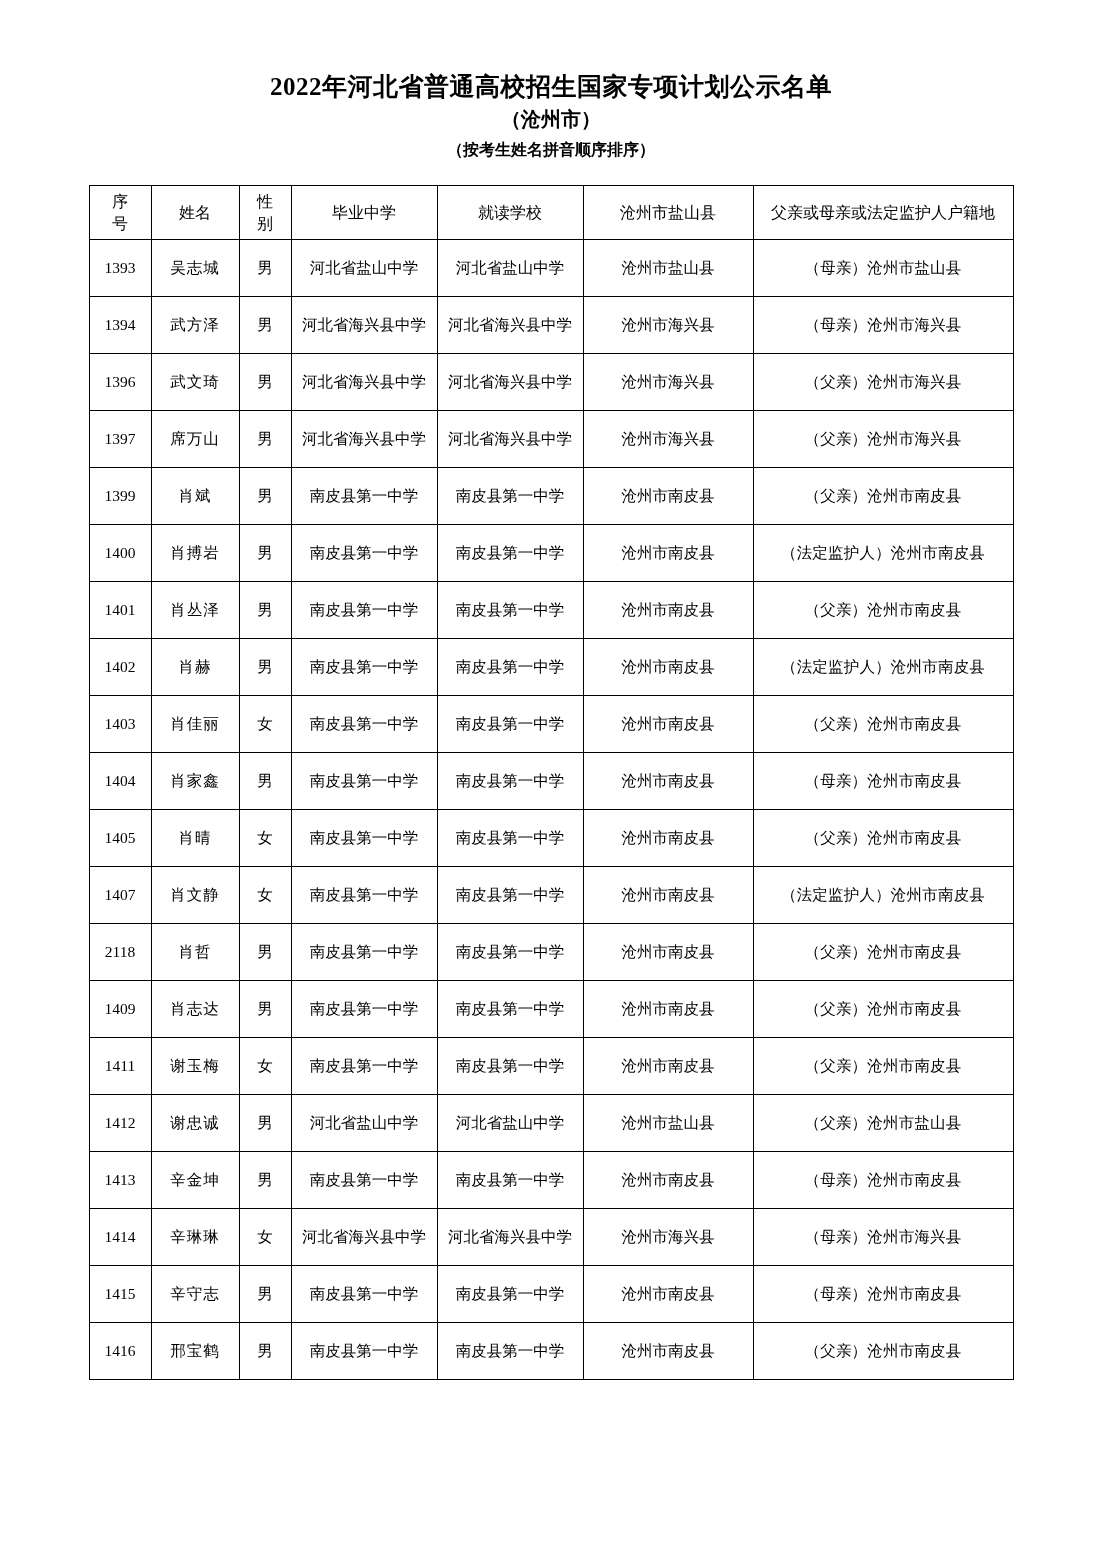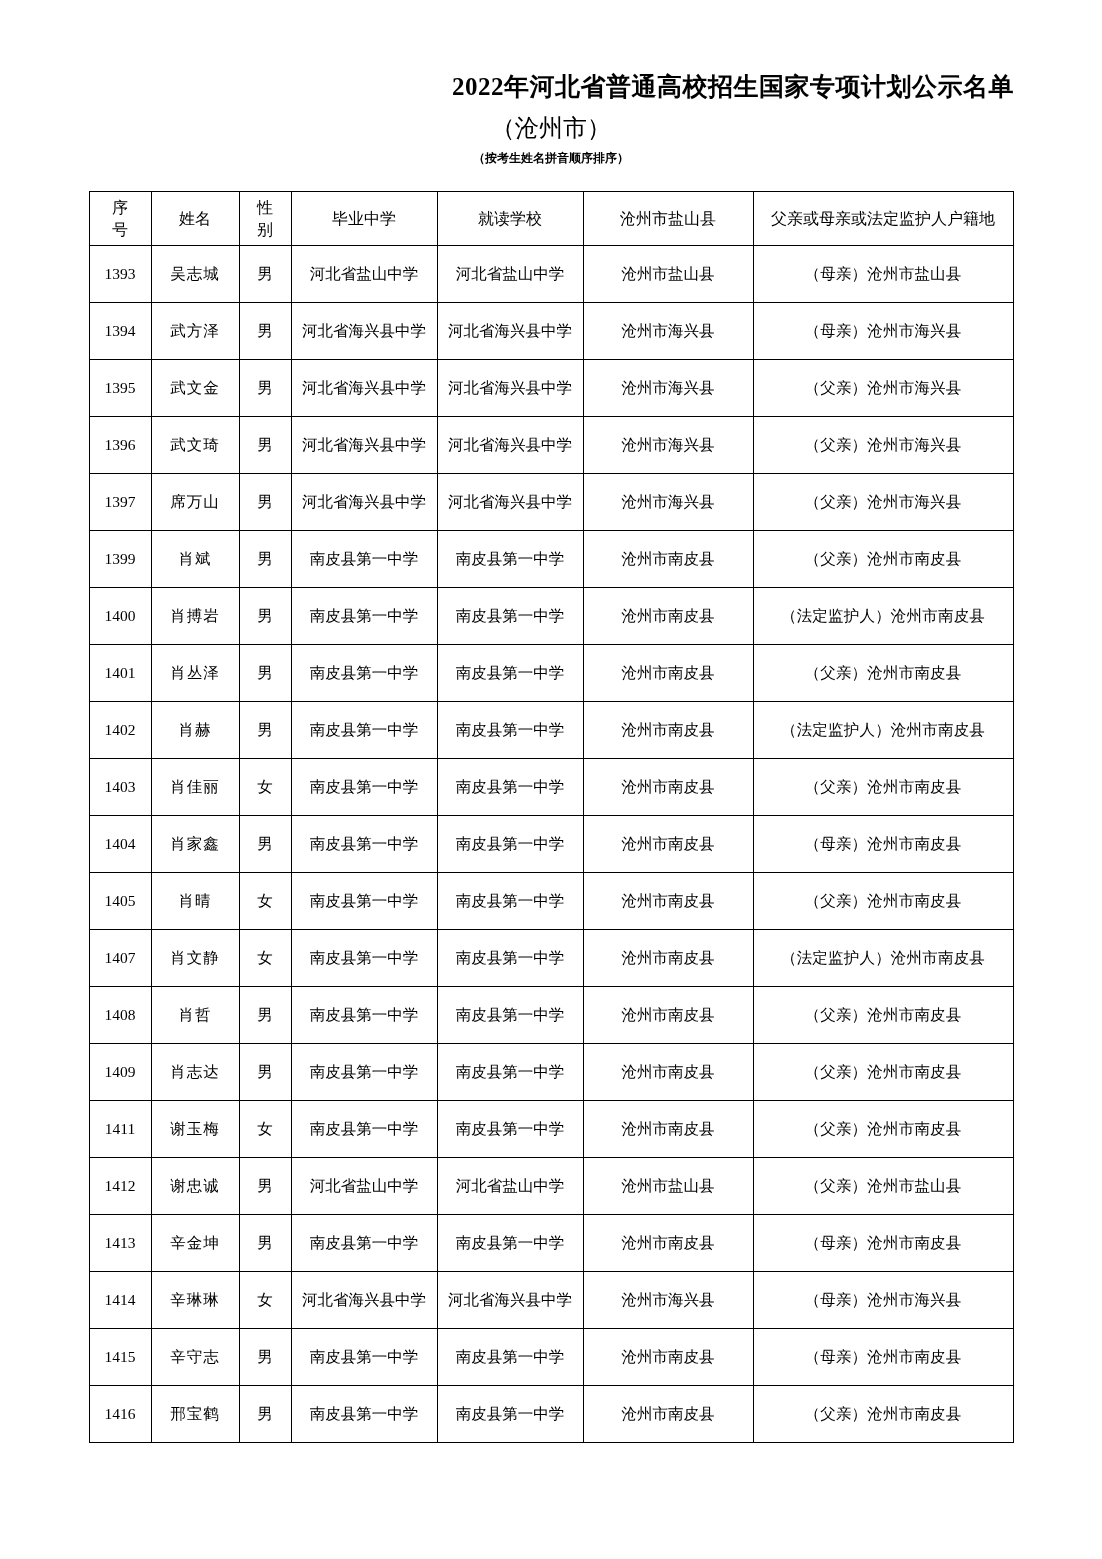--- a/index.html
+++ b/index.html
@@ -15,37 +15,37 @@
     position: relative;
   }
   .page {
     width: 1102px;
     min-height: 1559px;
     box-sizing: border-box;
     padding: 70px 88px 40px 88px;
     position: relative;
   }
   .doc-title {
-    text-align: right;
+    text-align: center;
     font-size: 25px;
     font-weight: bold;
     letter-spacing: 0.5px;
     margin: 0;
     line-height: 1.35;
   }
   .doc-subtitle {
     text-align: center;
-    font-size: 24px;
-    font-weight: normal;
-    margin: 8px 0 0 0;
+    font-size: 20px;
+    font-weight: bold;
+    margin: 2px 0 0 0;
     line-height: 1.35;
   }
   .doc-note {
     text-align: center;
-    font-size: 12px;
+    font-size: 16px;
     font-weight: bold;
     margin: 6px 0 0 0;
     line-height: 1.4;
   }
   table.roster {
     margin: 24px auto 0 auto;
     border-collapse: collapse;
     width: 924px;
     table-layout: fixed;
   }
@@ -121,29 +121,20 @@
         <tr>
           <td class="cell-seq">1394</td>
           <td class="cell-name">武方泽</td>
           <td class="cell-gender">男</td>
           <td class="cell-school">河北省海兴县中学</td>
           <td class="cell-school">河北省海兴县中学</td>
           <td class="cell-residence">沧州市海兴县</td>
           <td class="cell-guardian">（母亲）沧州市海兴县</td>
         </tr>
         <tr>
-          <td class="cell-seq">1395</td>
-          <td class="cell-name">武文金</td>
-          <td class="cell-gender">男</td>
-          <td class="cell-school">河北省海兴县中学</td>
-          <td class="cell-school">河北省海兴县中学</td>
-          <td class="cell-residence">沧州市海兴县</td>
-          <td class="cell-guardian">（父亲）沧州市海兴县</td>
-        </tr>
-        <tr>
           <td class="cell-seq">1396</td>
           <td class="cell-name">武文琦</td>
           <td class="cell-gender">男</td>
           <td class="cell-school">河北省海兴县中学</td>
           <td class="cell-school">河北省海兴县中学</td>
           <td class="cell-residence">沧州市海兴县</td>
           <td class="cell-guardian">（父亲）沧州市海兴县</td>
         </tr>
         <tr>
           <td class="cell-seq">1397</td>
@@ -220,21 +211,21 @@
         <tr>
           <td class="cell-seq">1407</td>
           <td class="cell-name">肖文静</td>
           <td class="cell-gender">女</td>
           <td class="cell-school">南皮县第一中学</td>
           <td class="cell-school">南皮县第一中学</td>
           <td class="cell-residence">沧州市南皮县</td>
           <td class="cell-guardian">（法定监护人）沧州市南皮县</td>
         </tr>
         <tr>
-          <td class="cell-seq">1408</td>
+          <td class="cell-seq">2118</td>
           <td class="cell-name">肖哲</td>
           <td class="cell-gender">男</td>
           <td class="cell-school">南皮县第一中学</td>
           <td class="cell-school">南皮县第一中学</td>
           <td class="cell-residence">沧州市南皮县</td>
           <td class="cell-guardian">（父亲）沧州市南皮县</td>
         </tr>
         <tr>
           <td class="cell-seq">1409</td>
           <td class="cell-name">肖志达</td>

